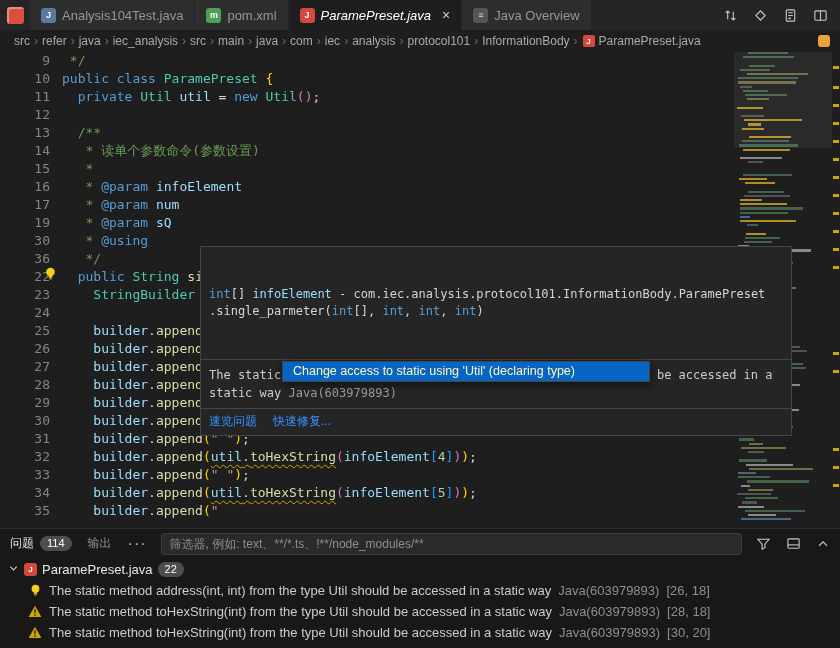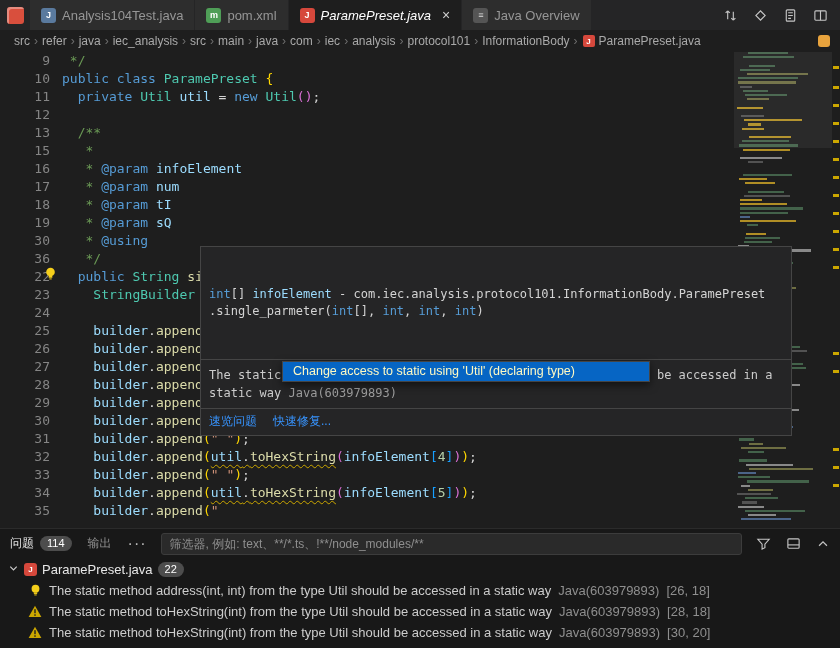--- a/index.html
+++ b/index.html
@@ -159,24 +159,24 @@
     <span class="bc-right"></span>
   </div>
 
   <div class="editor">
     <div id="codelines">
         <div class="cl"><span class="ln">9</span><span class="ct"><span class="cm"> */</span></span></div>
         <div class="cl"><span class="ln">10</span><span class="ct"><span class="kw">public class </span><span class="ty">ParamePreset</span><span class="pl"> </span><span class="br">{</span></span></div>
         <div class="cl"><span class="ln">11</span><span class="ct"><span class="pl">  </span><span class="kw">private </span><span class="ty">Util</span><span class="pl"> </span><span class="va">util</span><span class="pl"> = </span><span class="kw">new </span><span class="ty">Util</span><span class="b2">(</span><span class="b2">)</span><span class="pl">;</span></span></div>
         <div class="cl"><span class="ln">12</span><span class="ct"></span></div>
         <div class="cl"><span class="ln">13</span><span class="ct"><span class="cm">  /**</span></span></div>
+        <div class="cl"><span class="ln">14</span><span class="ct"><span class="cm">   * 读单个参数命令(参数设置)</span></span></div>
         <div class="cl"><span class="ln">15</span><span class="ct"><span class="cm">   *</span></span></div>
         <div class="cl"><span class="ln">16</span><span class="ct"><span class="cm">   * </span><span class="dt">@param</span><span class="dp"> infoElement</span></span></div>
         <div class="cl"><span class="ln">17</span><span class="ct"><span class="cm">   * </span><span class="dt">@param</span><span class="dp"> num</span></span></div>
-        <div class="cl"><span class="ln">18</span><span class="ct"><span class="cm">   * </span><span class="dt">@param</span><span class="dp"> tI</span></span></div>
         <div class="cl"><span class="ln">19</span><span class="ct"><span class="cm">   * </span><span class="dt">@param</span><span class="dp"> sQ</span></span></div>
         <div class="cl"><span class="ln">30</span><span class="ct"><span class="cm">   * </span><span class="dt">@using</span></span></div>
         <div class="cl"><span class="ln">36</span><span class="ct"><span class="cm">   */</span></span></div>
         <div class="cl"><span class="ln">22</span><span class="ct"><span class="pl">  </span><span class="kw">public </span><span class="ty">String</span><span class="pl"> </span><span class="me">sin</span></span></div>
         <div class="cl"><span class="ln">23</span><span class="ct"><span class="pl">    </span><span class="ty">StringBuilder</span><span class="pl"> </span><span class="va">b</span></span></div>
         <div class="cl"><span class="ln">24</span><span class="ct"></span></div>
         <div class="cl"><span class="ln">25</span><span class="ct"><span class="pl">    </span><span class="va">builder</span><span class="pl">.</span><span class="me">append</span><span class="br">(</span></span></div>
         <div class="cl"><span class="ln">26</span><span class="ct"><span class="pl">    </span><span class="va">builder</span><span class="pl">.</span><span class="me">append</span><span class="br">(</span><span class="va sq">util</span><span class="pl sq">.</span><span class="me sq">addres</span></span></div>
         <div class="cl"><span class="ln">27</span><span class="ct"><span class="pl">    </span><span class="va">builder</span><span class="pl">.</span><span class="me">append</span><span class="br">(</span><span class="st">"参数设置对象</span></span></div>
         <div class="cl"><span class="ln">28</span><span class="ct"><span class="pl">    </span><span class="va">builder</span><span class="pl">.</span><span class="me">append</span><span class="br">(</span><span class="va sq">util</span><span class="pl sq">.</span><span class="me sq">toHexS</span></span></div>

